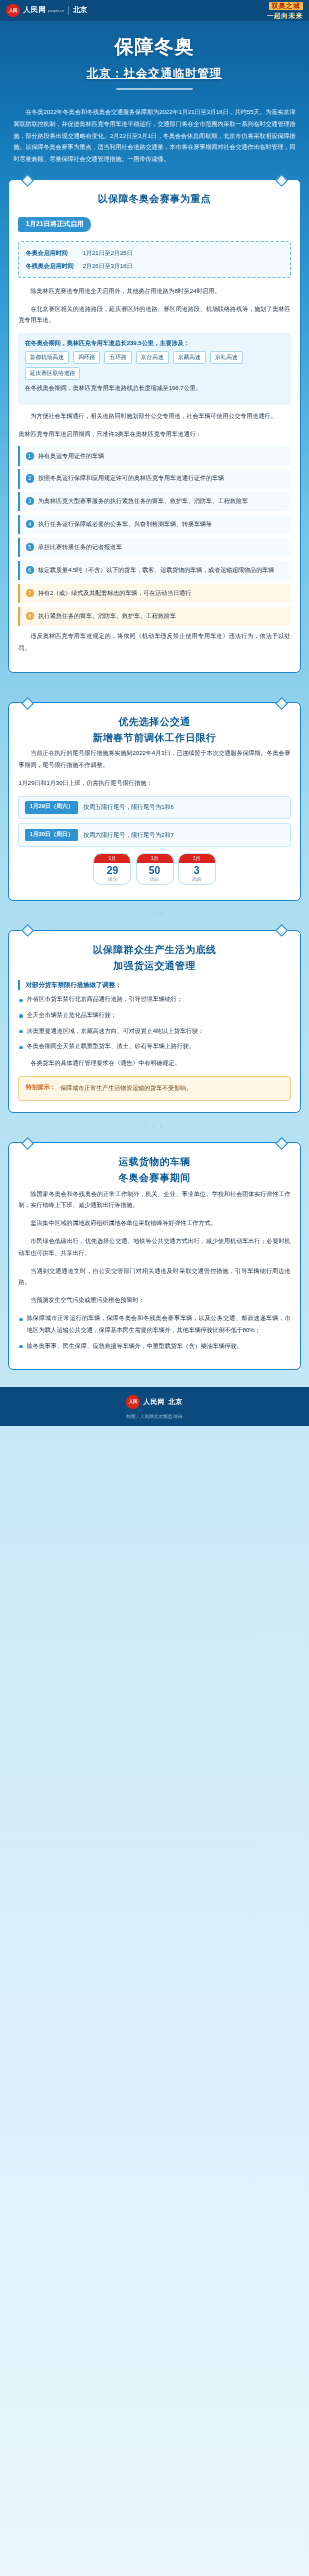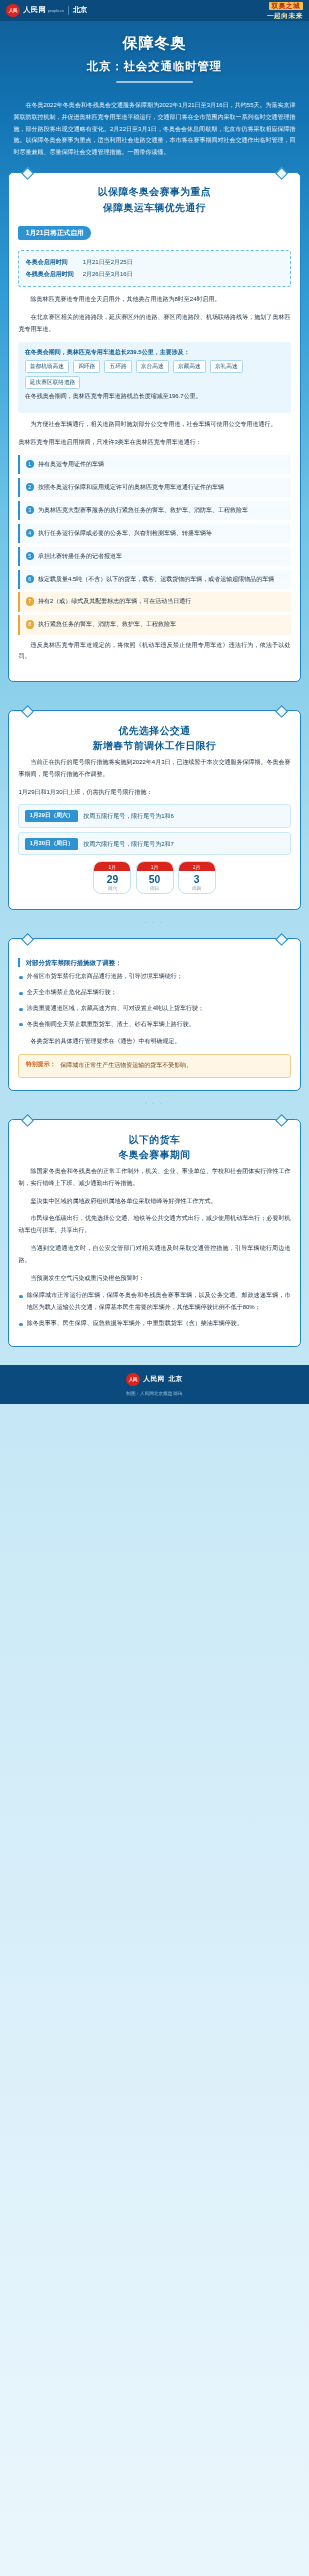--- a/index.html
+++ b/index.html
@@ -66,32 +66,33 @@
 
   
   .hero {
     padding: 13.4px 15.5px 9.3px;
     text-align: center;
     position: relative;
   }
   .hero h1 {
     margin: 0;
     color: #fff;
-    font-size: 15px;
+    font-size: 19px;
     font-weight: bold;
     letter-spacing: 1px;
     text-shadow: 0 1px 3.1px rgba(2,45,80,.45);
   }
   .hero h2 {
     margin: 6.2px 0 0;
     color: #fff;
     font-size: 11.3px;
     font-weight: bold;
     letter-spacing: 1px;
     text-shadow: 0 1px 3.1px rgba(2,45,80,.45);
+    text-decoration: underline;
   }
   .hero-rule {
     width: 77px; height: 1.5px;
     background: rgba(255,255,255,.6);
     margin: 7.2px auto 0;
     border-radius: 1px;
   }
   .intro {
     margin: 8.2px 13.4px 0;
     color: #eaf6ff;
@@ -394,21 +395,20 @@
   <div class="hero">
     <h1>保障冬奥</h1>
     <h2>北京：社会交通临时管理</h2>
     <div class="hero-rule"></div>
   </div>
   <p class="intro">在冬奥2022年冬奥会和冬残奥会交通服务保障期为2022年1月21日至3月16日，共约55天。为落实京津冀联防联控机制，并促进奥林匹克专用车道平稳运行，交通部门将在全市范围内采取一系列临时交通管理措施，部分路段将出现交通略有变化。2月22日至3月1日，冬奥会会休息间歇期，北京市仍将采取相应保障措施。以保障冬奥会赛事为重点，适当利用社会道路交通量，本市将在赛事期间对社会交通作出临时管理，同时尽量兼顾、尽量保障社会交通管理措施。一图带你读懂。</p>
 
   <div class="card">
     <div class="card-title">
       <span>以保障冬奥会赛事为重点</span>
-      <span class="sub">保障奥运车辆优先通行</span>
     </div>
 
     <span class="tag">1月21日将正式启用</span>
 
     <div class="timebox">
       <div class="timerow">
         <div class="k">冬奥会启用时间</div>
         <div class="v">1月21日至2月25日</div>
       </div>
       <div class="timerow">
@@ -512,20 +512,24 @@
         <div class="cal-h">2月</div>
         <div class="cal-d">3</div>
         <div class="cal-w">周四</div>
       </div>
     </div>
   </div>
 
   <div class="divider-dots">• • •</div>
 
   <div class="card">
+    <div class="card-title">
+      <span>以保障群众生产生活为底线</span>
+      <span class="sub">加强货运交通管理</span>
+    </div>
 
     <div class="subhead">对部分货车禁限行措施做了调整：</div>
 
     <ul class="bullets">
       <li>外省区市货车禁行北京商品通行道路，引导过境车辆绕行；</li>
       <li>全天全市辆禁止危化品车辆行驶；</li>
       <li>涉奥重要通道区域，京藏高速方向、可对设置止4吨以上货车行驶；</li>
       <li>冬奥会期间全天禁止载重型货车、渣土、砂石等车辆上路行驶。</li>
     </ul>
 
@@ -534,21 +538,21 @@
     <div class="notice">
       <span class="ntag">特别提示：</span>
       <span class="ntxt">保障城市正常生产生活物资运输的货车不受影响。</span>
     </div>
   </div>
 
   <div class="divider-dots">• • •</div>
 
   <div class="card">
     <div class="card-title">
-      <span>以下的货车</span>
+      <span>运载货物的车辆</span>
       <span class="sub">冬奥会赛事期间</span>
     </div>
 
     <p class="body">除国家冬奥会和冬残奥会的正常工作制外，机关、企业、事业单位、学校和社会团体实行弹性工作制，实行错峰上下班、减少通勤出行等措施。</p>
     <p class="body">坚决集中区域的属地政府组织属地各单位采取错峰等好弹性工作方式。</p>
     <p class="body">市民绿色低碳出行，优先选择公交通、地铁等公共交通方式出行，减少使用机动车出行；必要时机动车也可拼车、共享出行。</p>
     <p class="body">当遇到交通通道文时，自公安交管部门对相关通道及时采取交通管控措施，引导车辆绕行周边道路。</p>
     <p class="body">当预测发生空气污染或重污染橙色预警时：</p>
 
     <ul class="bullets">

